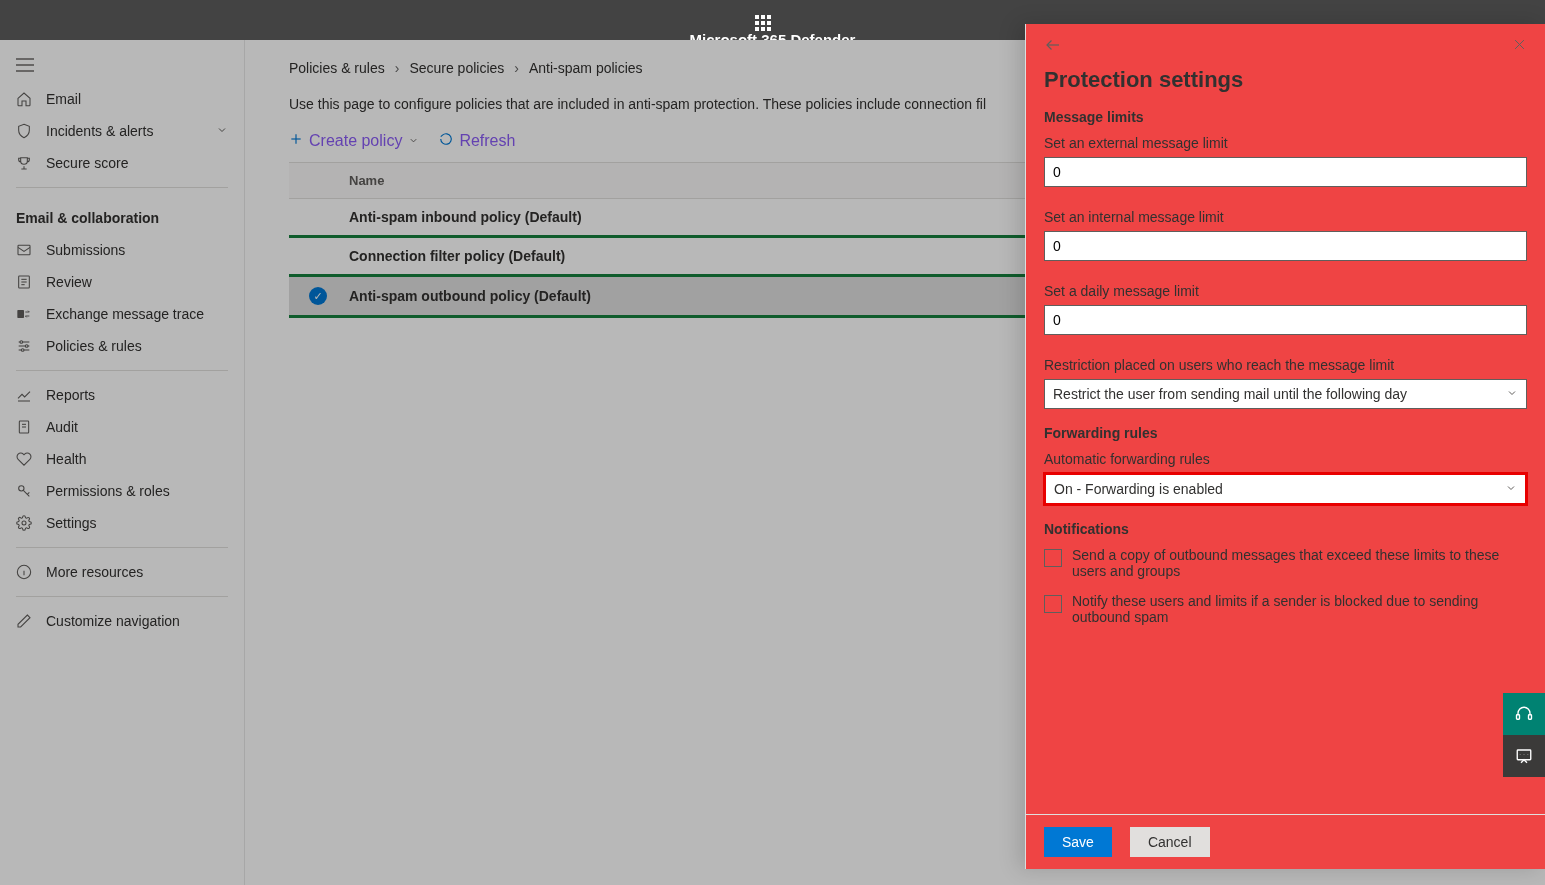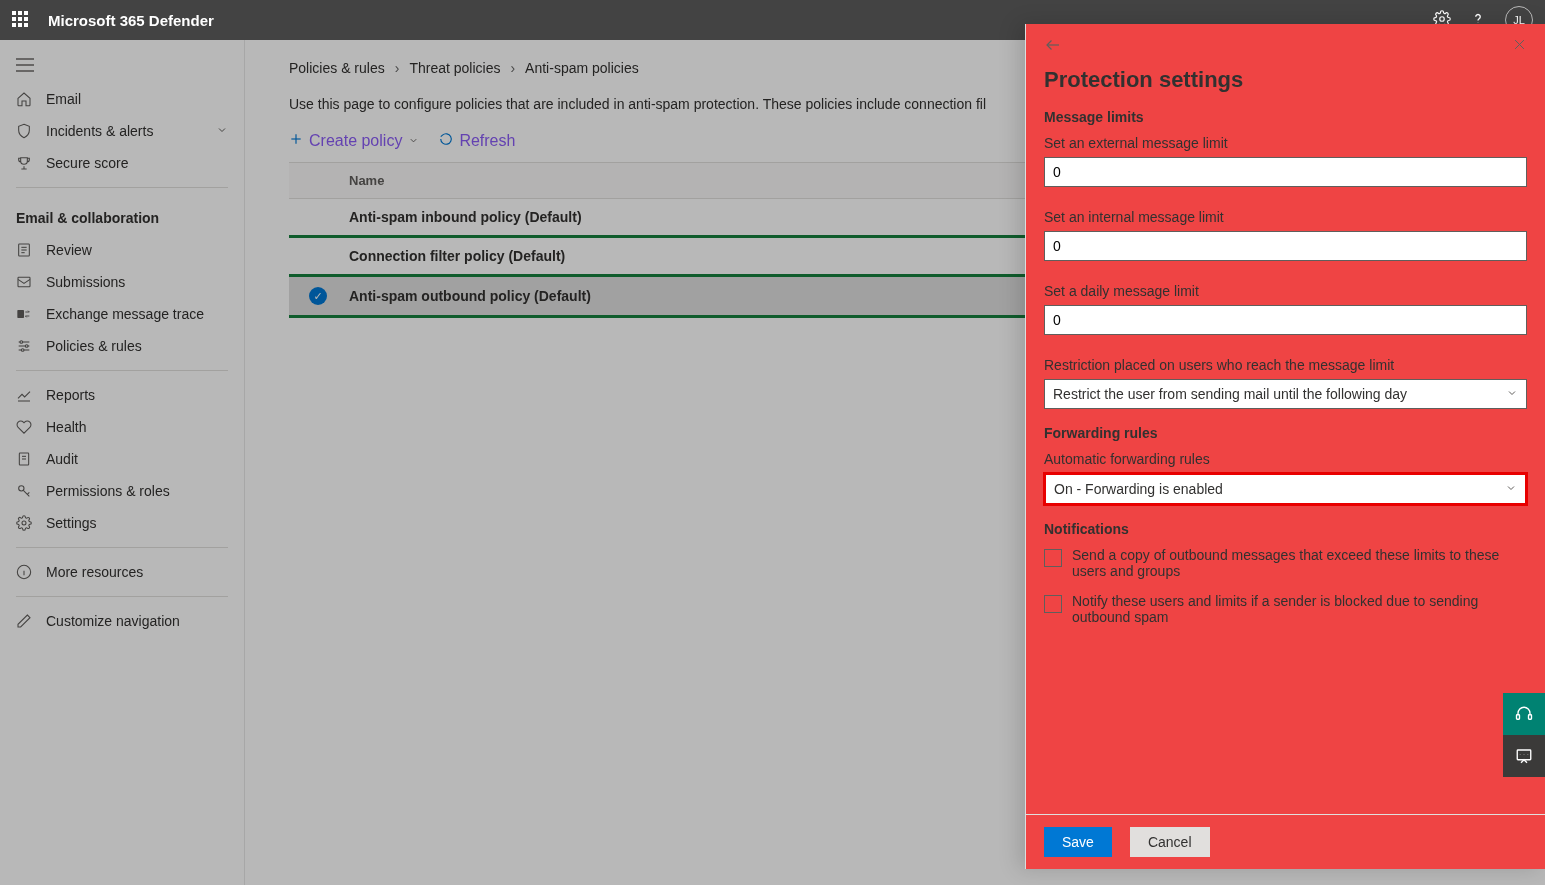--- a/index.html
+++ b/index.html
@@ -1,17 +1,17 @@
 <!DOCTYPE html>
 <html><head>
 <meta charset="utf-8">
 <style>
   * { box-sizing: border-box; margin: 0; padding: 0; }
   html, body { width: 1545px; height: 885px; font-family: "Segoe UI", Arial, sans-serif; font-size: 14px; color: #323130; overflow: hidden; background: #fff; }
-  .topbar { height: 40px; background: #434343; color: #fff; display: flex; align-items: center; padding: 15px 12px; }
+  .topbar { height: 40px; background: #434343; color: #fff; display: flex; align-items: center; padding: 15px 12px; flex-direction: column; }
   .waffle { width: 18px; height: 18px; display: grid; grid-template-columns: repeat(3, 4px); grid-template-rows: repeat(3, 4px); gap: 2px; margin-right: 18px; cursor: pointer; }
   .waffle span { background: #fff; }
   .app-title { font-size: 15px; font-weight: 600; }
   .top-right { margin-left: auto; display: flex; align-items: center; gap: 18px; }
   .top-icon { color: #fff; cursor: pointer; }
   .avatar { width: 28px; height: 28px; border: 1px solid #bbb; border-radius: 50%; display: flex; align-items: center; justify-content: center; font-size: 11px; color: #fff; }
   .shell { display: flex; height: 845px; position: relative; }
   .sidebar { width: 245px; border-right: 1px solid #e8e8e8; padding: 10px 0; background: #fff; }
   .hamburger { padding: 8px 16px; cursor: pointer; }
   .hamburger svg { color: #605e5c; }
@@ -132,36 +132,36 @@
             <path d="M8 21h8M12 17v4M7 4h10v5a5 5 0 0 1-10 0zM7 5H4v2a3 3 0 0 0 3 3M17 5h3v2a3 3 0 0 1-3 3"></path>
           </svg>
         </span>
       <span>Secure score</span>
     </div>
     <div class="nav-divider"></div>
     <div class="nav-header">Email &amp; collaboration</div>
     <div class="nav-item">
       <span class="icon">
           <svg width="16" height="16" viewBox="0 0 24 24" fill="none" stroke="currentColor" stroke-width="1.6">
+            <rect x="3" y="5" width="18" height="14" rx="1"></rect>
+            <path d="M3 8l9 6 9-6"></path>
+          </svg>
+        </span>
+      <span>Submissions</span>
+    </div>
+    <div class="nav-item">
+      <span class="icon">
+          <svg width="16" height="16" viewBox="0 0 24 24" fill="none" stroke="currentColor" stroke-width="1.6">
             <rect x="4" y="3" width="16" height="18" rx="1"></rect>
             <line x1="8" y1="8" x2="16" y2="8"></line>
             <line x1="8" y1="12" x2="16" y2="12"></line>
             <line x1="8" y1="16" x2="13" y2="16"></line>
           </svg>
         </span>
       <span>Review</span>
-    </div>
-    <div class="nav-item">
-      <span class="icon">
-          <svg width="16" height="16" viewBox="0 0 24 24" fill="none" stroke="currentColor" stroke-width="1.6">
-            <rect x="3" y="5" width="18" height="14" rx="1"></rect>
-            <path d="M3 8l9 6 9-6"></path>
-          </svg>
-        </span>
-      <span>Submissions</span>
     </div>
     <div class="nav-item">
       <span class="icon">
           <svg width="16" height="16" viewBox="0 0 24 24" fill="currentColor">
             <rect x="2" y="6" width="10" height="12" rx="1"></rect>
             <path d="M14 9h6l-2-2M20 15h-6l2 2" stroke="currentColor" stroke-width="1.4" fill="none"></path>
           </svg>
         </span>
       <span>Exchange message trace</span>
     </div>
@@ -184,34 +184,34 @@
           <svg width="16" height="16" viewBox="0 0 24 24" fill="none" stroke="currentColor" stroke-width="1.6">
             <polyline points="3 17 9 11 13 15 21 7"></polyline>
             <path d="M3 21h18"></path>
           </svg>
         </span>
       <span>Reports</span>
     </div>
     <div class="nav-item">
       <span class="icon">
           <svg width="16" height="16" viewBox="0 0 24 24" fill="none" stroke="currentColor" stroke-width="1.6">
-            <path d="M20.8 4.6a5.5 5.5 0 0 0-7.8 0L12 5.6l-1-1a5.5 5.5 0 1 0-7.8 7.8l8.8 8.8 8.8-8.8a5.5 5.5 0 0 0 0-7.8z"></path>
-          </svg>
-        </span>
-      <span>Health</span>
-    </div>
-    <div class="nav-item">
-      <span class="icon">
-          <svg width="16" height="16" viewBox="0 0 24 24" fill="none" stroke="currentColor" stroke-width="1.6">
             <rect x="5" y="3" width="14" height="18" rx="1"></rect>
             <line x1="9" y1="8" x2="15" y2="8"></line>
             <line x1="9" y1="12" x2="15" y2="12"></line>
           </svg>
         </span>
       <span>Audit</span>
+    </div>
+    <div class="nav-item">
+      <span class="icon">
+          <svg width="16" height="16" viewBox="0 0 24 24" fill="none" stroke="currentColor" stroke-width="1.6">
+            <path d="M20.8 4.6a5.5 5.5 0 0 0-7.8 0L12 5.6l-1-1a5.5 5.5 0 1 0-7.8 7.8l8.8 8.8 8.8-8.8a5.5 5.5 0 0 0 0-7.8z"></path>
+          </svg>
+        </span>
+      <span>Health</span>
     </div>
     <div class="nav-item">
       <span class="icon">
           <svg width="16" height="16" viewBox="0 0 24 24" fill="none" stroke="currentColor" stroke-width="1.6">
             <circle cx="8" cy="8" r="4"></circle>
             <path d="M11 11l9 9M17 17l3-3"></path>
           </svg>
         </span>
       <span>Permissions &amp; roles</span>
     </div>
@@ -244,21 +244,21 @@
         </span>
       <span>Customize navigation</span>
     </div>
   </div>
 
   <div class="main">
     <div class="main-inner">
       <div class="breadcrumb">
         <a>Policies &amp; rules</a>
         <span class="sep">›</span>
-        <a>Threat policies</a>
+        <a>Secure policies</a>
         <span class="sep">›</span>
         <span>Anti-spam policies</span>
       </div>
       <div class="page-desc">Use this page to configure policies that are included in anti-spam protection. These policies include connection fil</div>
       <div class="toolbar">
         <div class="toolbar-btn">
           <span class="ic"><svg width="14" height="14" viewBox="0 0 24 24" stroke="currentColor" stroke-width="2">
                 <line x1="12" y1="4" x2="12" y2="20"></line>
                 <line x1="4" y1="12" x2="20" y2="12"></line>
               </svg></span>

